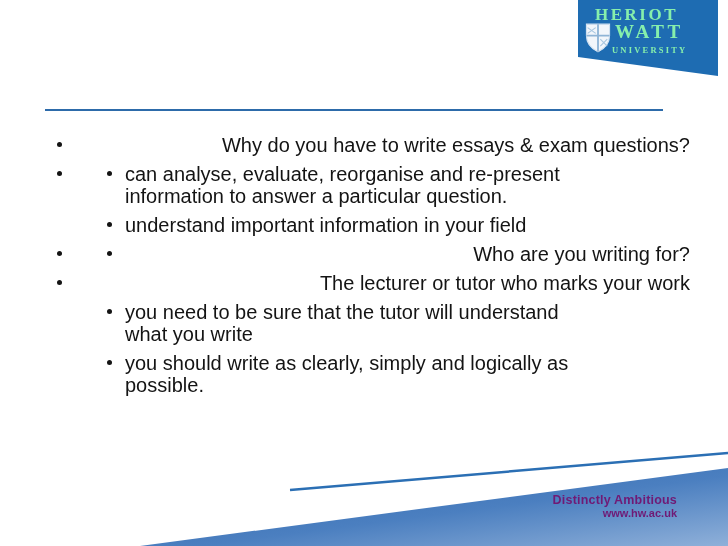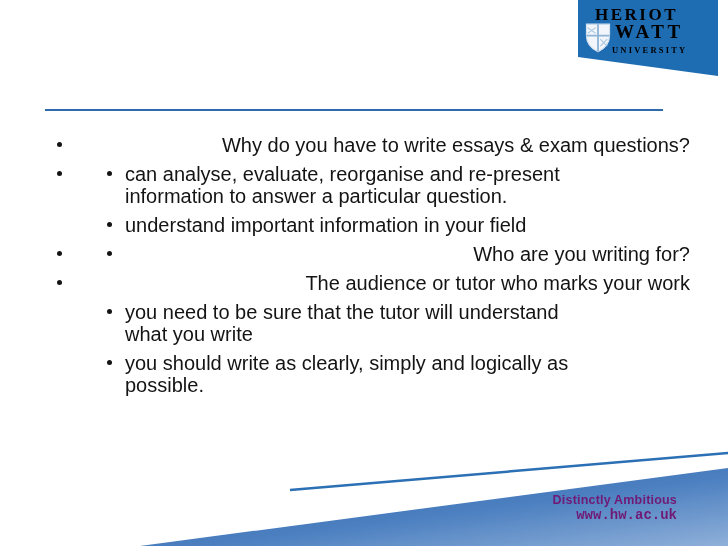--- a/index.html
+++ b/index.html
@@ -10,21 +10,21 @@
     overflow:hidden;
     font-family:"Liberation Sans", sans-serif;
   }
   .slide { position:absolute; inset:0; width:728px; height:546px; background:#fff; }
 
   
   .logo-box {
     position:absolute; left:578px; top:0; width:140px; height:76px;
     background:#1e6cb2;
     clip-path:polygon(0 0, 100% 0, 100% 100%, 0 75%);
-    color:#000000;
+    color:#86efac;
     font-family:"Liberation Serif", serif;
   }
   .logo-heriot {
     position:absolute; left:17px; top:5px;
     font-size:17px; font-weight:bold; letter-spacing:2.5px; white-space:nowrap;
   }
   .logo-shield { position:absolute; left:5px; top:23px; }
   .logo-watt {
     position:absolute; left:37px; top:21px;
     font-size:19px; font-weight:bold; letter-spacing:3.5px; white-space:nowrap;text-align:right;
@@ -65,21 +65,21 @@
   ul.bullets li.lvl1 .dot { left:12px; }
   ul.bullets li.lvl2 .dot { left:62px; }
 
   
   .footer-art { position:absolute; left:0; top:446px; width:728px; height:100px; }
   .footer-text {
     position:absolute; right:51px; top:493px;
     text-align:right; color:#701a75; line-height:1.15;
   }
   .footer-tagline { font-size:12.5px; font-weight:bold; letter-spacing:0.2px; }
-  .footer-url { font-size:14px; font-weight:bold;font-family:Liberation Mono, monospace; }
+  .footer-url { font-size:11px; font-weight:bold; }
 </style>
 </head>
 <body>
 
 <div class="slide">
 
   <div class="logo-box">
     <div class="logo-heriot">HERIOT</div>
     <div class="logo-shield">
       <svg width="30" height="30" viewBox="0 0 24 26">
@@ -96,21 +96,21 @@
 
   <div class="content">
     <ul class="bullets" id="bullet-list">
         <li class="lvl1"><span class="dot"></span><span>Why do you have to write essays &amp; exam questions?</span></li>
         <li class="lvl1"><span class="dot"></span></li>
         <li class="lvl2"><span class="dot"></span><span>can analyse, evaluate, reorganise and re-present
 information to answer a particular question.</span></li>
         <li class="lvl2"><span class="dot"></span><span>understand important information in your field</span></li>
         <li class="lvl2"><span class="dot"></span></li>
         <li class="lvl1"><span class="dot"></span><span>Who are you writing for?</span></li>
-        <li class="lvl1"><span class="dot"></span><span>The audience or tutor who marks your work</span></li>
+        <li class="lvl1"><span class="dot"></span><span>The lecturer or tutor who marks your work</span></li>
         <li class="lvl2"><span class="dot"></span><span>you need to be sure that the tutor will understand
 what you write</span></li>
         <li class="lvl2"><span class="dot"></span><span>you should write as clearly, simply and logically as
 possible.</span></li>
       </ul>
   </div>
 
   <svg class="footer-art" viewBox="0 0 728 100" preserveAspectRatio="none">
     <defs>
       <linearGradient id="wedgeGrad" x1="0" y1="0" x2="1" y2="1">

